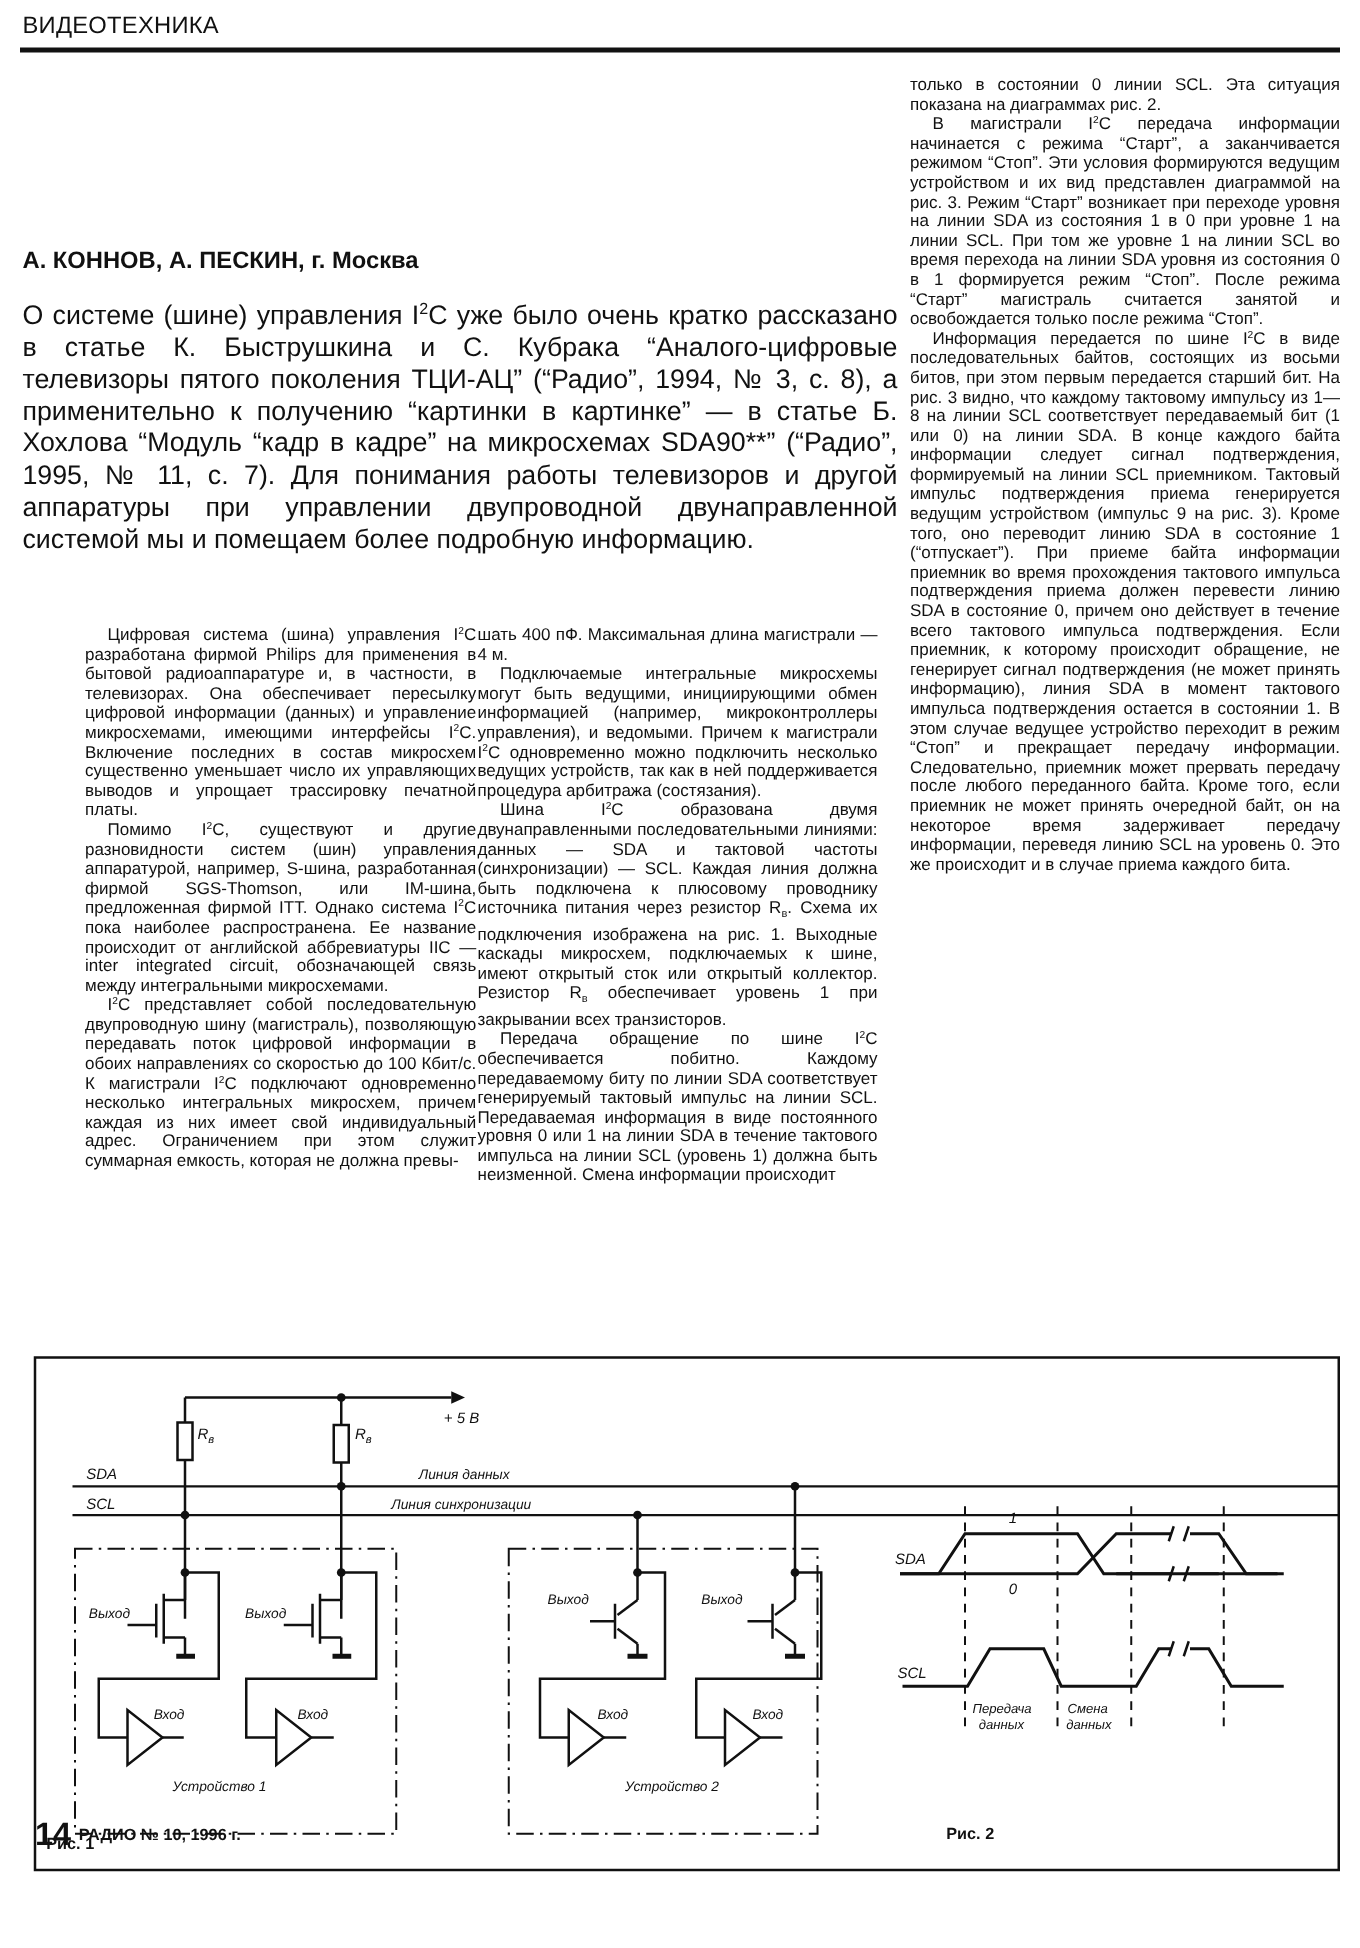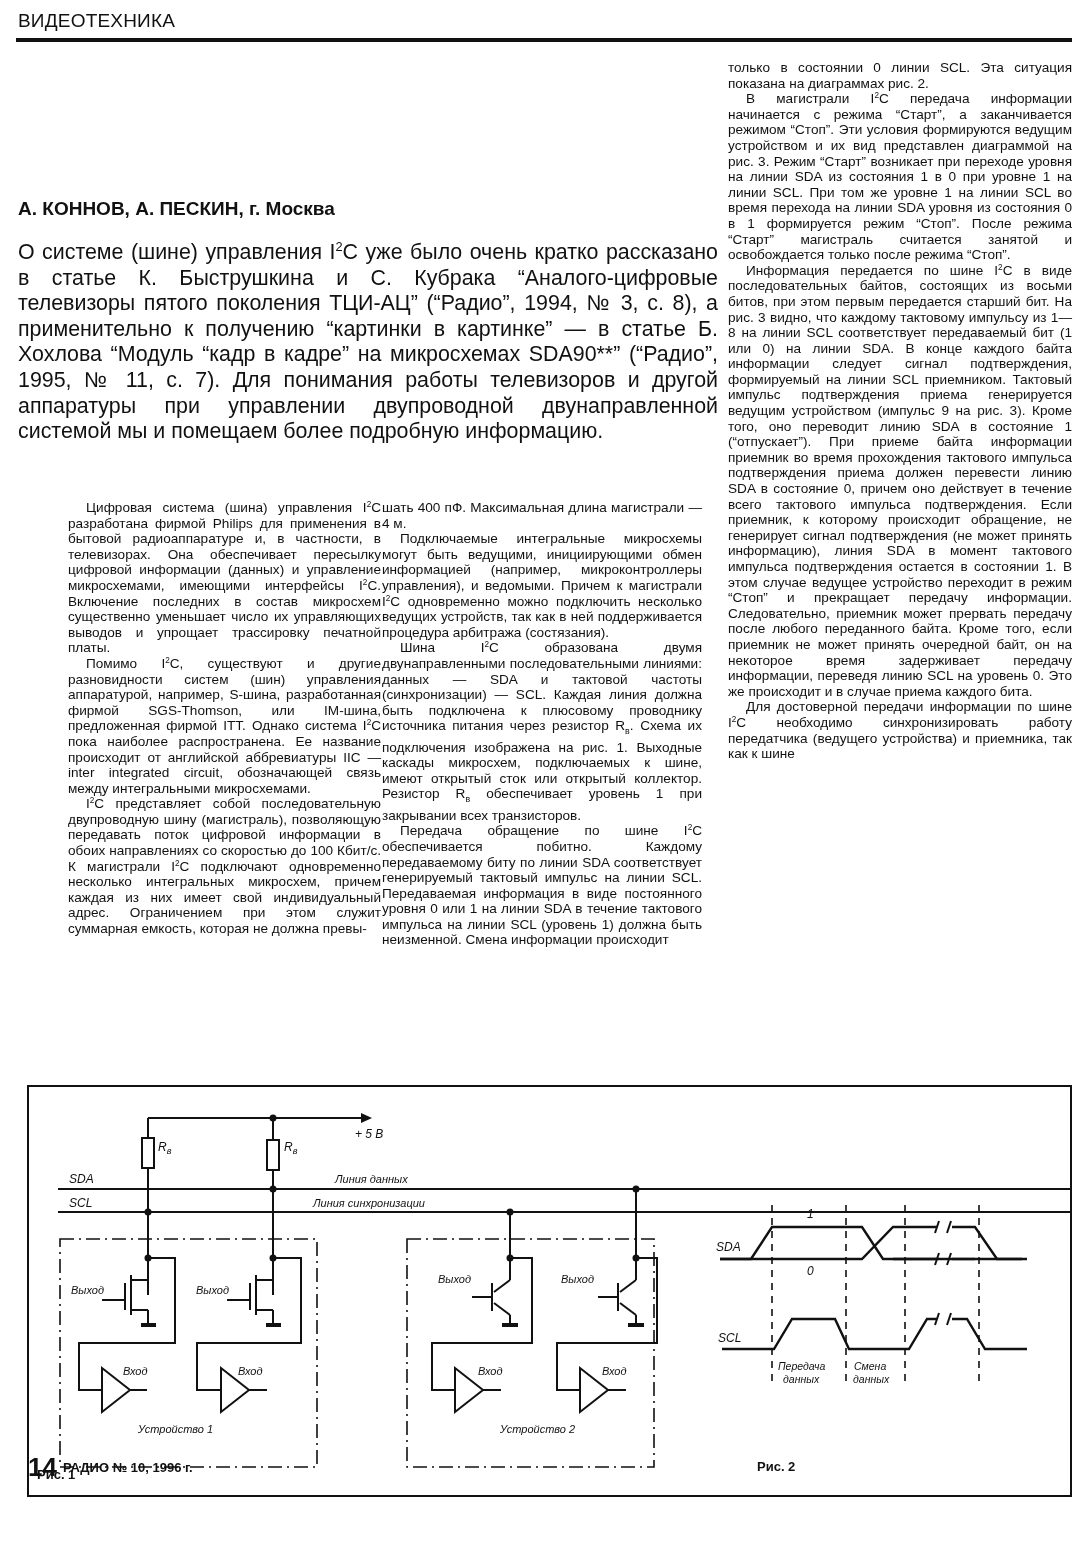--- a/index.html
+++ b/index.html
@@ -47,21 +47,20 @@
   <p class="noind">шать 400 пФ. Максимальная длина магистрали — 4 м.</p>
   <p><span>Подключаемые интегральные микросхемы могут быть ведущими, инициирующими обмен информацией (например, микроконтроллеры управления), и ведомыми. Причем к магистрали I</span><sup>2</sup><span>C одновременно можно подключить несколько ведущих устройств, так как в ней поддерживается процедура арбитража (состязания).</span></p>
   <p><span>Шина I</span><sup>2</sup><span>C образована двумя двунаправленными последовательными линиями: данных — SDA и тактовой частоты (синхронизации) — SCL. Каждая линия должна быть подключена к плюсовому проводнику источника питания через резистор R</span><sub style="font-size:0.65em">в</sub><span>. Схема их подключения изображена на рис. 1. Выходные каскады микросхем, подключаемых к шине, имеют открытый сток или открытый коллектор. Резистор R</span><sub style="font-size:0.65em">в</sub><span> обеспечивает уровень 1 при закрывании всех транзисторов.</span></p>
   <p><span>Передача обращение по шине I</span><sup>2</sup><span>C обеспечивается побитно. Каждому передаваемому биту по линии SDA соответствует генерируемый тактовый импульс на линии SCL. Передаваемая информация в виде постоянного уровня 0 или 1 на линии SDA в течение тактового импульса на линии SCL (уровень 1) должна быть неизменной. Смена информации происходит</span></p>
 </div>
 
 <div class="col col3">
   <p class="noind">только в состоянии 0 линии SCL. Эта ситуация показана на диаграммах рис. 2.</p>
   <p><span>В магистрали I</span><sup>2</sup><span>C передача информации начинается с режима “Старт”, а заканчивается режимом “Стоп”. Эти условия формируются ведущим устройством и их вид представлен диаграммой на рис. 3. Режим “Старт” возникает при переходе уровня на линии SDA из состояния 1 в 0 при уровне 1 на линии SCL. При том же уровне 1 на линии SCL во время перехода на линии SDA уровня из состояния 0 в 1 формируется режим “Стоп”. После режима “Старт” магистраль считается занятой и освобождается только после режима “Стоп”.</span></p>
   <p><span>Информация передается по шине I</span><sup>2</sup><span>C в виде последовательных байтов, состоящих из восьми битов, при этом первым передается старший бит. На рис. 3 видно, что каждому тактовому импульсу из 1—8 на линии SCL соответствует передаваемый бит (1 или 0) на линии SDA. В конце каждого байта информации следует сигнал подтверждения, формируемый на линии SCL приемником. Тактовый импульс подтверждения приема генерируется ведущим устройством (импульс 9 на рис. 3). Кроме того, оно переводит линию SDA в состояние 1 (“отпускает”). При приеме байта информации приемник во время прохождения тактового импульса подтверждения приема должен перевести линию SDA в состояние 0, причем оно действует в течение всего тактового импульса подтверждения. Если приемник, к которому происходит обращение, не генерирует сигнал подтверждения (не может принять информацию), линия SDA в момент тактового импульса подтверждения остается в состоянии 1. В этом случае ведущее устройство переходит в режим “Стоп” и прекращает передачу информации. Следовательно, приемник может прервать передачу после любого переданного байта. Кроме того, если приемник не может принять очередной байт, он на некоторое время задерживает передачу информации, переведя линию SCL на уровень 0. Это же происходит и в случае приема каждого бита.</span></p>
-  <p><span>Для достоверной передачи информации по шине I</span><sup>2</sup><span>C необходимо синхронизировать работу передатчика (ведущего устройства) и приемника, так как к шине</span></p>
 </div>
 
 <div class="figframe"></div>
 
 <svg class="figsvg" width="1045" height="412" viewBox="0 0 1045 412">
   <g stroke="#111" stroke-width="2" fill="none">
 
     <polyline points="121,33 246,33 334,33"></polyline>
     <polygon points="334,28 345,33 334,38" fill="#111" stroke="none"></polygon>
     <circle cx="246" cy="33" r="3.5" fill="#111" stroke="none"></circle>

